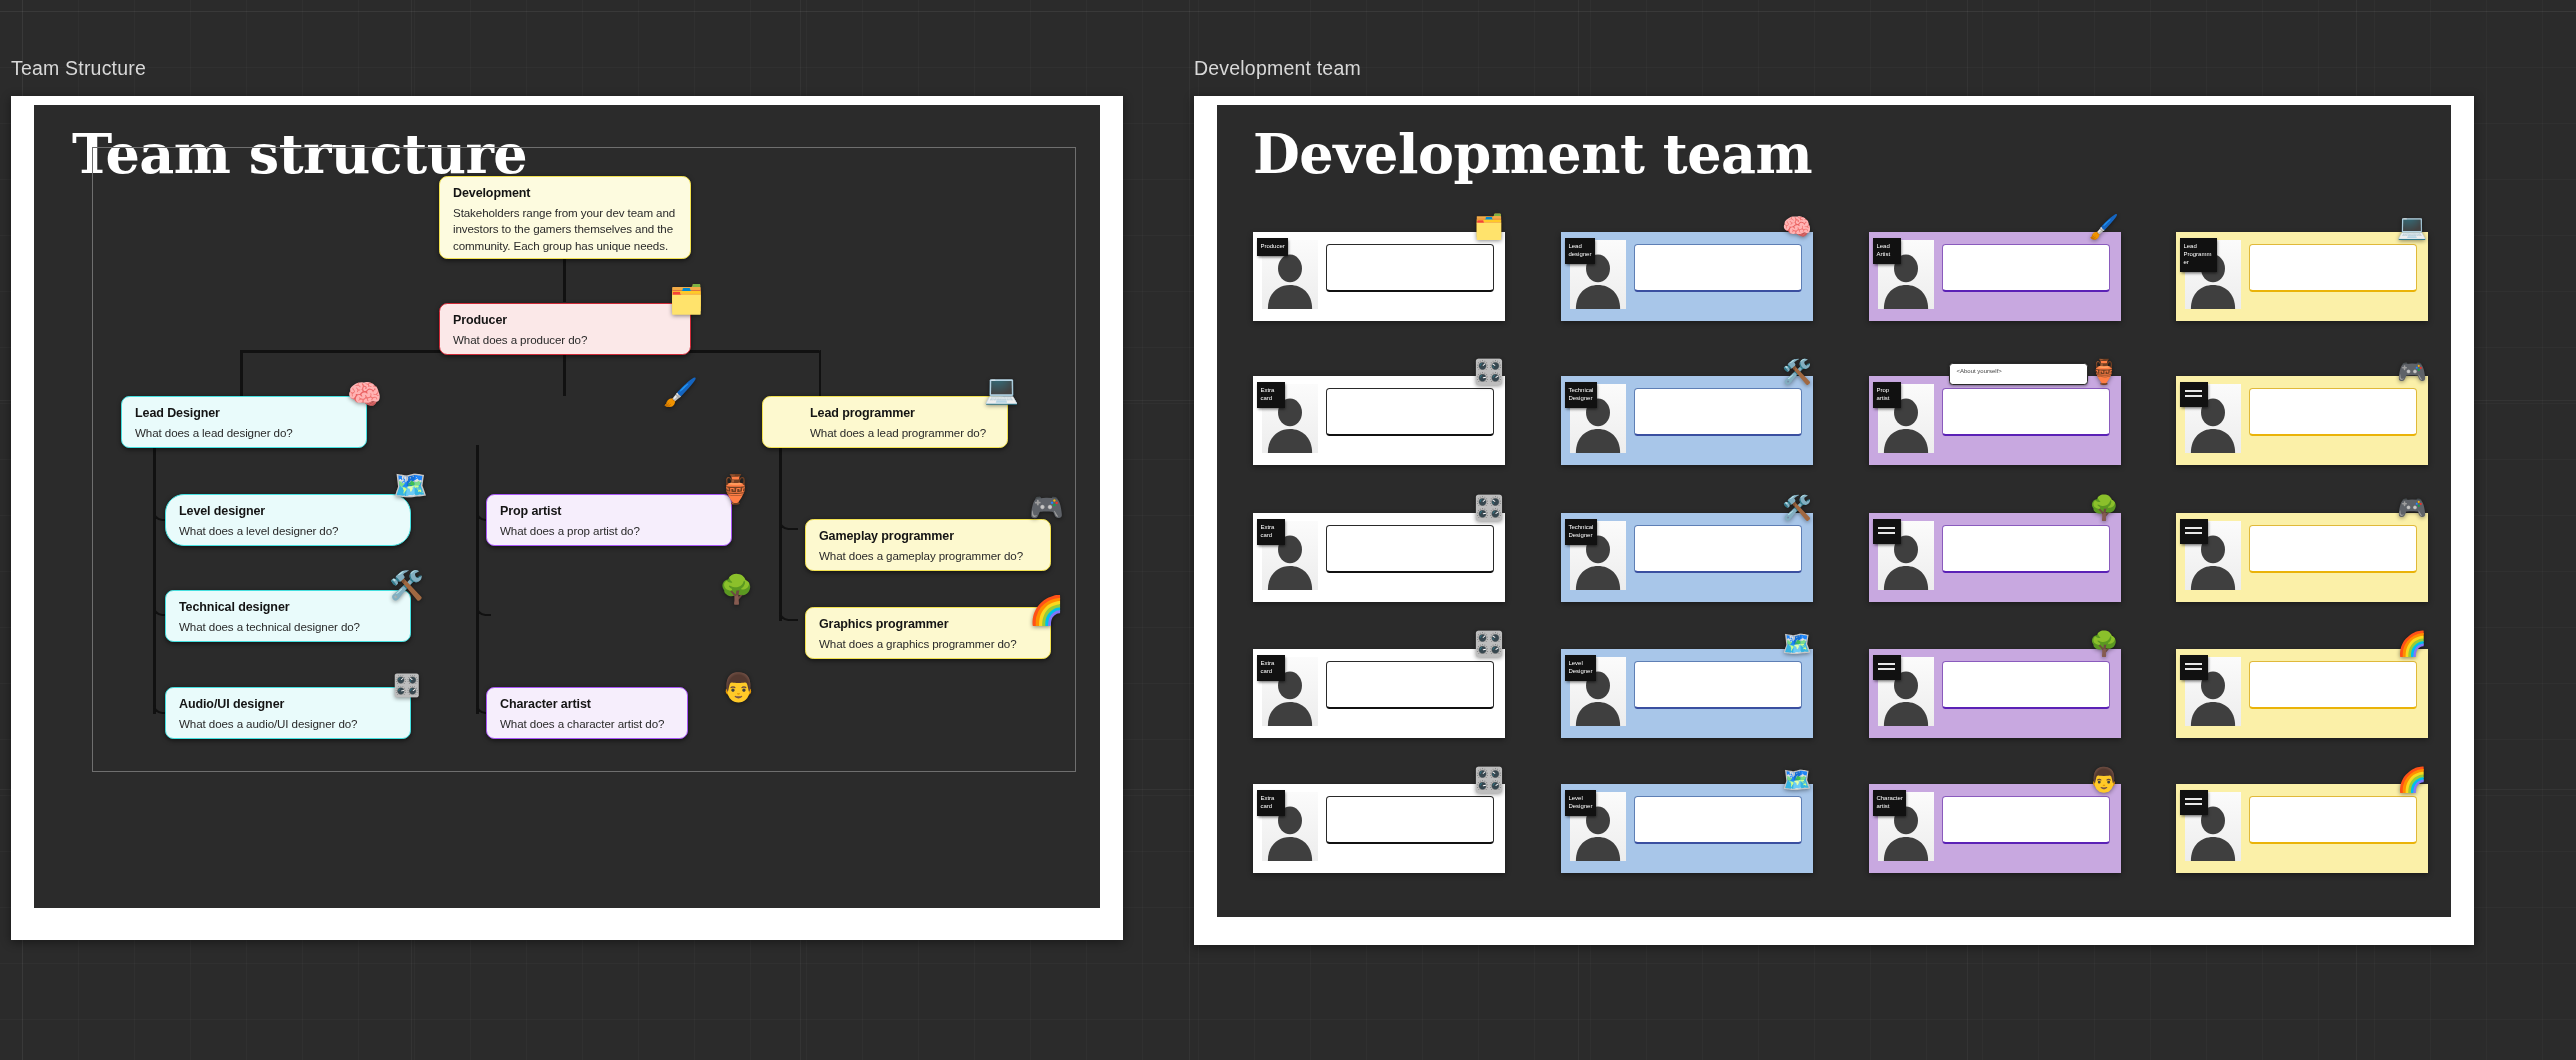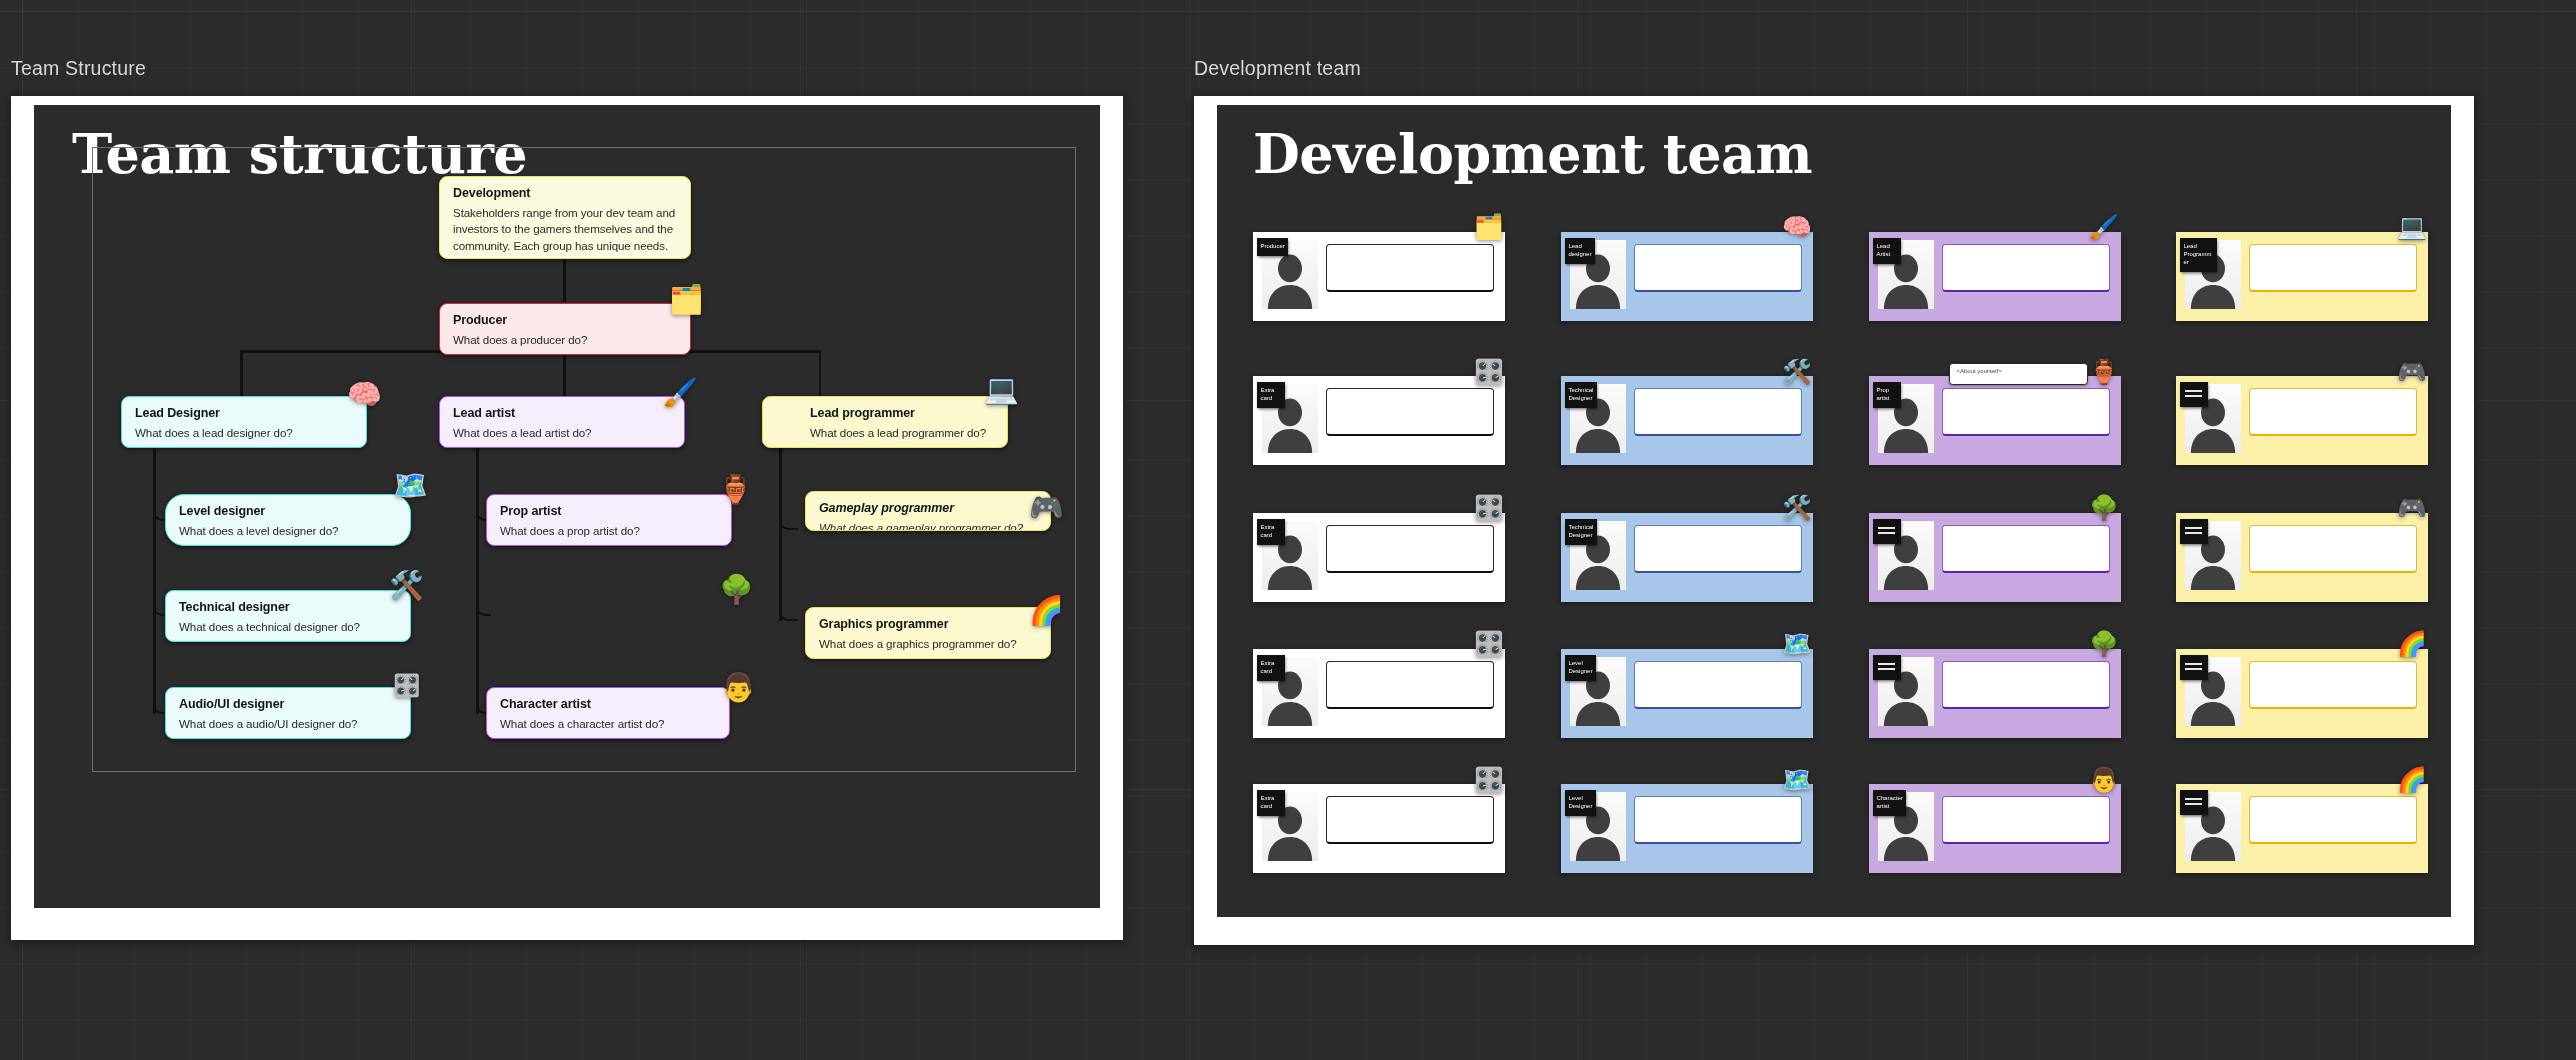--- a/index.html
+++ b/index.html
@@ -251,47 +251,43 @@
     <div class="n-desc">What does a technical designer do?</div>
   </div>
   <div class="sticker" style="left:389px; top:572px;">🛠️</div>
 
   <div class="node cyan" style="left:165px; top:687px; width:246px; height:52px;">
     <div class="n-title">Audio/UI designer</div>
     <div class="n-desc">What does a audio/UI designer do?</div>
   </div>
   <div class="sticker" style="left:393px; top:675px; font-size:22px;">🎛️</div>
 
-  <div class="node purple" style="left:439px; top:396px; width:246px; height:52px;">
-    <div class="n-title">Lead artist</div>
-    <div class="n-desc">What does a lead artist do?</div>
-  </div>
   <div class="sticker" style="left:663px; top:379px;">🖌️</div>
 
   <div class="node purple" style="left:486px; top:494px; width:246px; height:52px;">
     <div class="n-title">Prop artist</div>
     <div class="n-desc">What does a prop artist do?</div>
   </div>
   <div class="sticker" style="left:718px; top:476px;">🏺</div>
 
   <div class="sticker" style="left:719px; top:576px;">🌳</div>
 
-  <div class="node purple" style="left:486px; top:687px; width:244px; height:52px;">
+  <div class="node purple" style="left:486px; top:687px; width:202px; height:52px;">
     <div class="n-title">Character artist</div>
     <div class="n-desc">What does a character artist do?</div>
   </div>
   <div class="sticker" style="left:721px; top:674px;">👨</div>
 
   <div class="node yellow2" style="left:762px; top:396px; width:246px; height:52px;padding-left:47px;">
     <div class="n-title">Lead programmer</div>
     <div class="n-desc">What does a lead programmer do?</div>
   </div>
   <div class="sticker" style="left:984px; top:376px;">💻</div>
 
-  <div class="node yellow2" style="left:805px; top:491px; width:246px; height:40px;font-style:italic;">
+  <div class="node yellow2" style="left:805px; top:519px; width:246px; height:52px;">
     <div class="n-title">Gameplay programmer</div>
     <div class="n-desc">What does a gameplay programmer do?</div>
   </div>
   <div class="sticker" style="left:1029px; top:494px;">🎮</div>
 
   <div class="node yellow2" style="left:805px; top:607px; width:246px; height:52px;">
     <div class="n-title">Graphics programmer</div>
     <div class="n-desc">What does a graphics programmer do?</div>
   </div>
   <div class="sticker" style="left:1029px; top:597px;">🌈</div>

